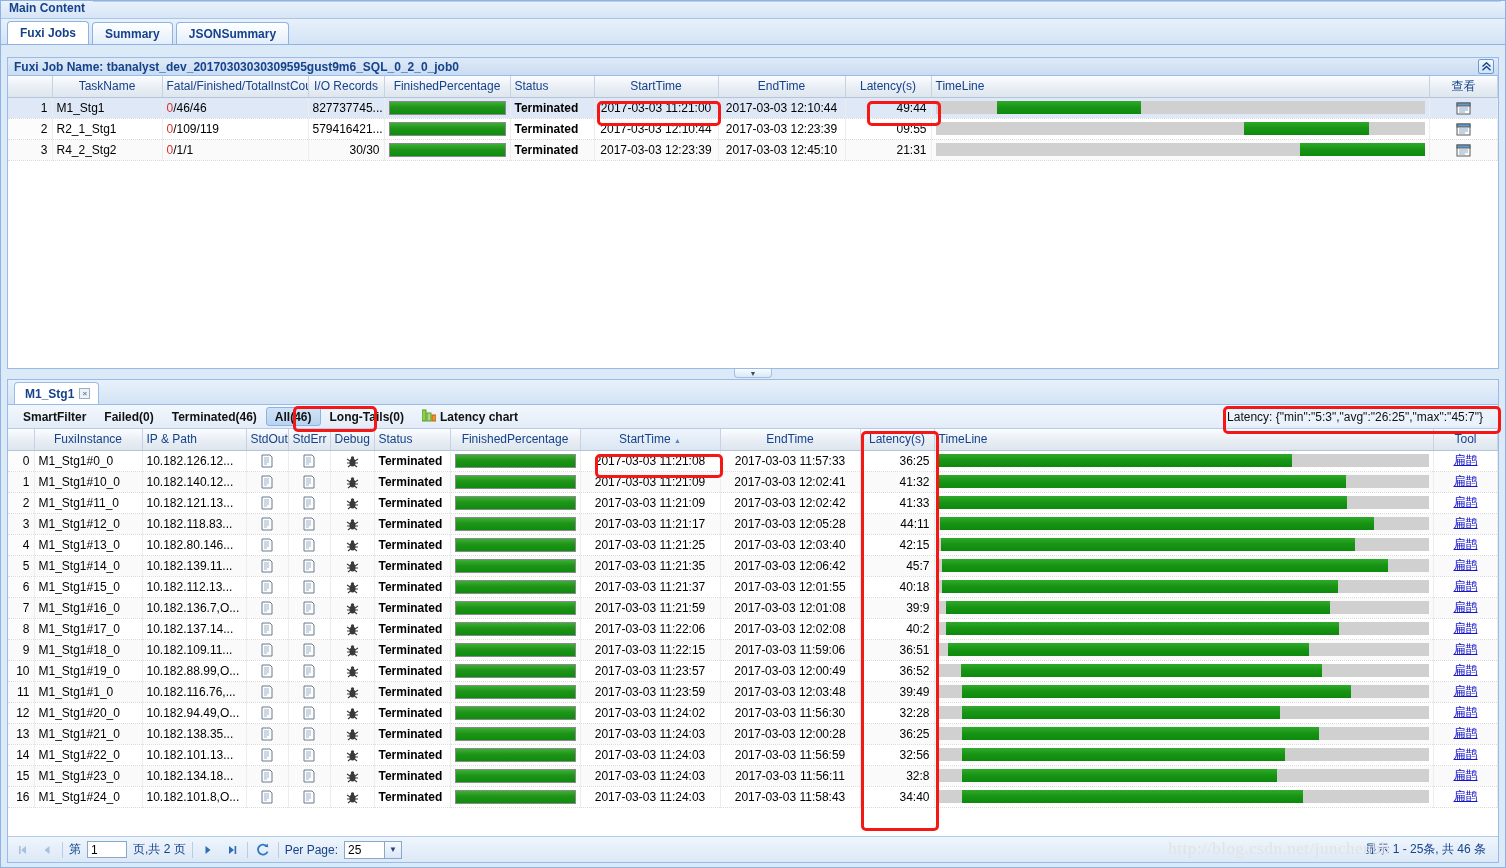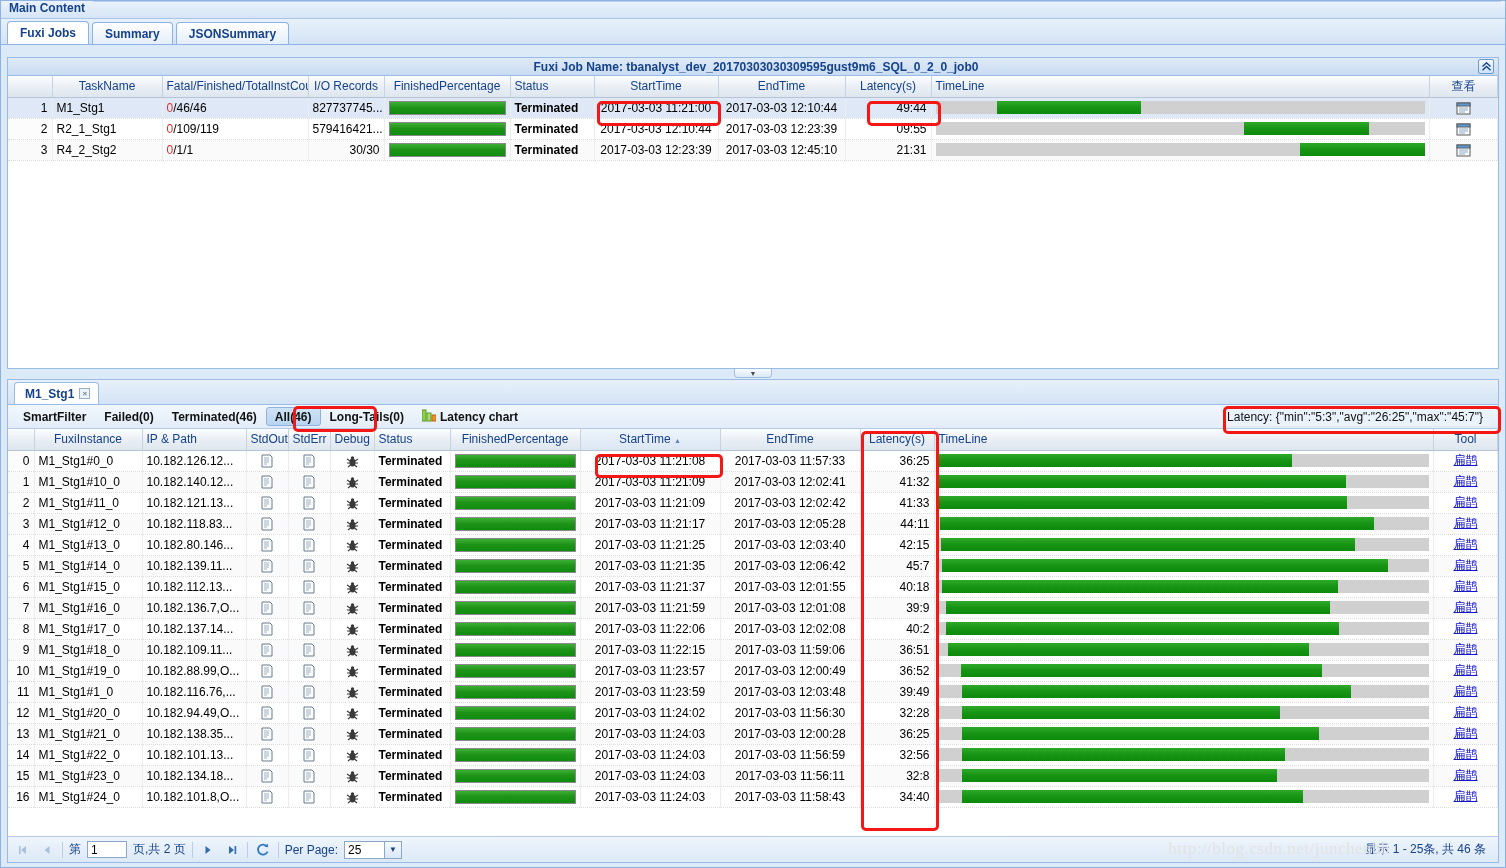--- a/index.html
+++ b/index.html
@@ -75,21 +75,20 @@
     border: 1px solid #99bbe8;
   }
   .panel-title {
     height: 18px;
     background: linear-gradient(to bottom, #dfeaf7 0%, #c9dcf2 100%);
     border-bottom: 1px solid #99bbe8;
     display: flex; align-items: center;
     padding-left: 6px;
     font-weight: bold; font-size: 12px; color: #15428b;
     position: relative;
-    justify-content: center;
   }
   .collapse-tool {
     position: absolute; right: 4px; top: 1px;
     width: 16px; height: 15px;
     border: 1px solid #6a9ad1;
     border-radius: 2px;
     background: linear-gradient(to bottom, #f4f9ff 0%, #cfe2f6 100%);
     display: flex; align-items: center; justify-content: center;
     cursor: pointer;
     font-size: 9px; color: #15428b; line-height: 1;

